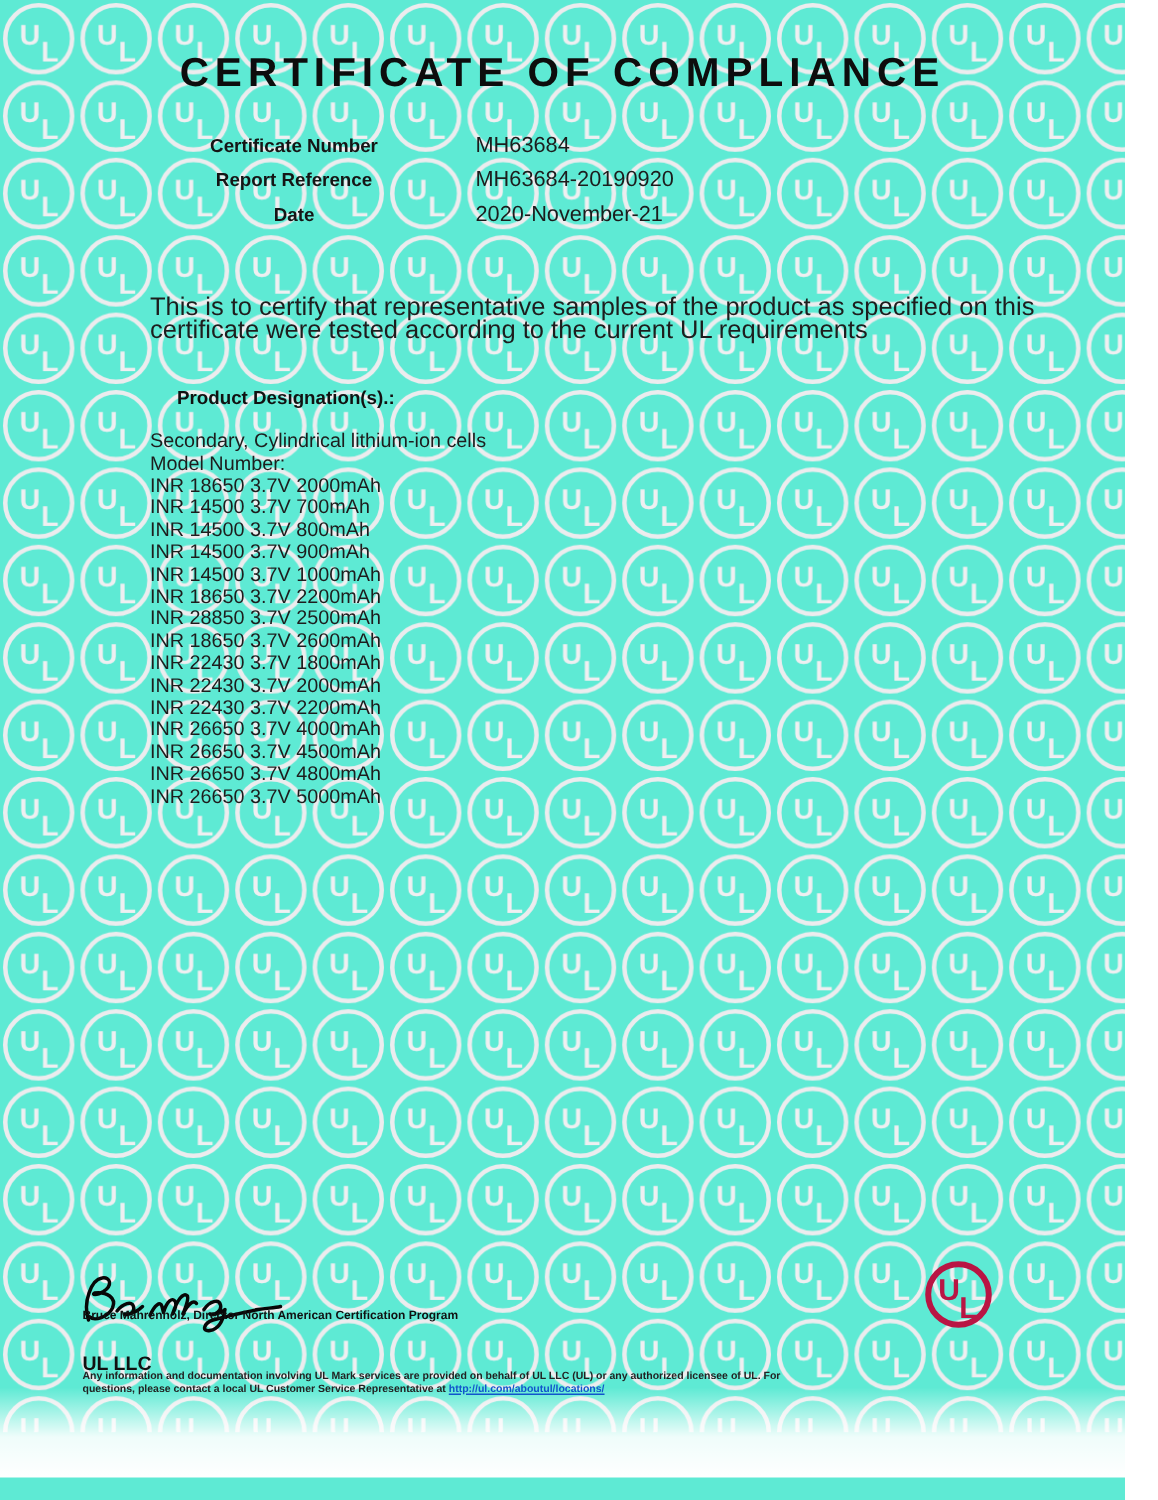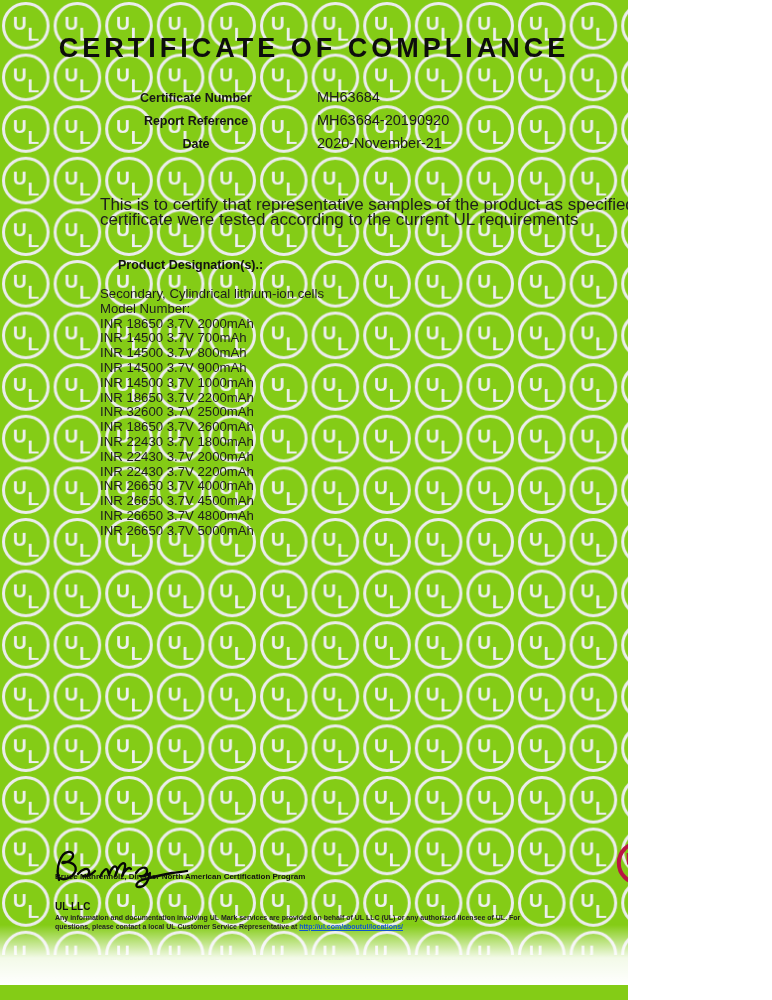--- a/index.html
+++ b/index.html
@@ -1,23 +1,23 @@
 <!DOCTYPE html>
 <html><head>
 <meta charset="utf-8">
 <style>
   * { margin: 0; padding: 0; box-sizing: border-box; }
   html, body { background: #ffffff; }
   body { font-family: "Liberation Sans", sans-serif; }
 
   .page {
     position: relative;
-    width: 628px;
+    width: 750px;
     height: 1000px;
-    background: #84cc16;
+    background: #5eead4;
     overflow: hidden;
     text-decoration: underline;
   }
 
   .watermark {
     position: absolute;
     left: 0; top: 0;
     pointer-events: none;
   }
   .wm-fade {
@@ -96,21 +96,21 @@
     position: absolute;
     left: 55px; top: 872px;
     font-size: 8px;
     font-weight: 700;
     color: #111111;
     white-space: nowrap;
   }
   .company {
     position: absolute;
     left: 55px; top: 901px;
-    font-size: 10px;
+    font-size: 13px;
     font-weight: 700;
     color: #111111;
   }
   .disclaimer {
     position: absolute;
     left: 55px; top: 914px;
     width: 499px;
     font-size: 7px;
     font-weight: 700;
     line-height: 8.8px;
@@ -163,21 +163,21 @@
 
   <div class="product-block">
     <div>Secondary, Cylindrical lithium-ion cells</div>
     <div>Model Number:</div>
     <div>INR 18650 3.7V 2000mAh</div>
     <div>INR 14500 3.7V 700mAh</div>
     <div>INR 14500 3.7V 800mAh</div>
     <div>INR 14500 3.7V 900mAh</div>
     <div>INR 14500 3.7V 1000mAh</div>
     <div>INR 18650 3.7V 2200mAh</div>
-    <div>INR 32600 3.7V 2500mAh</div>
+    <div>INR 28850 3.7V 2500mAh</div>
     <div>INR 18650 3.7V 2600mAh</div>
     <div>INR 22430 3.7V 1800mAh</div>
     <div>INR 22430 3.7V 2000mAh</div>
     <div>INR 22430 3.7V 2200mAh</div>
     <div>INR 26650 3.7V 4000mAh</div>
     <div>INR 26650 3.7V 4500mAh</div>
     <div>INR 26650 3.7V 4800mAh</div>
     <div>INR 26650 3.7V 5000mAh</div>
   </div>
 

